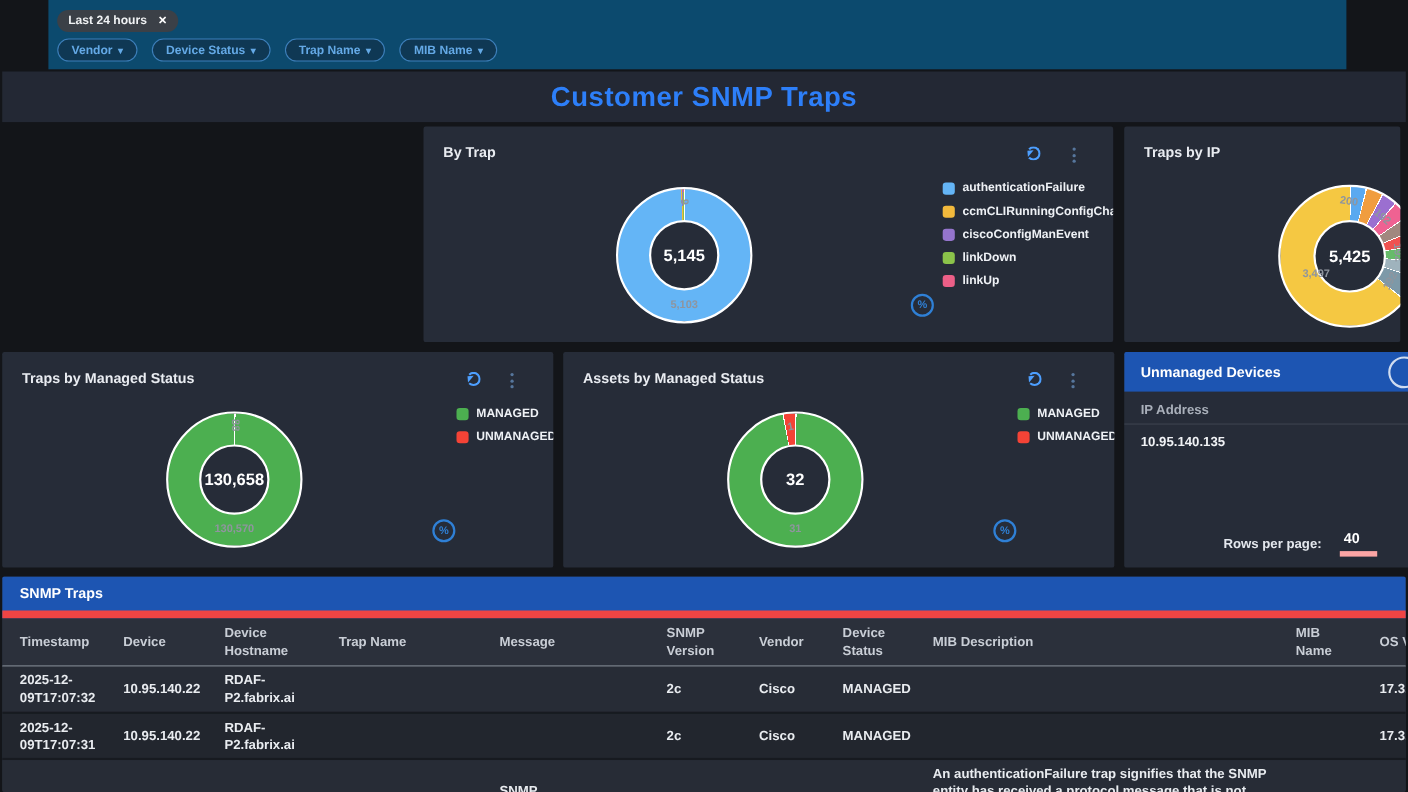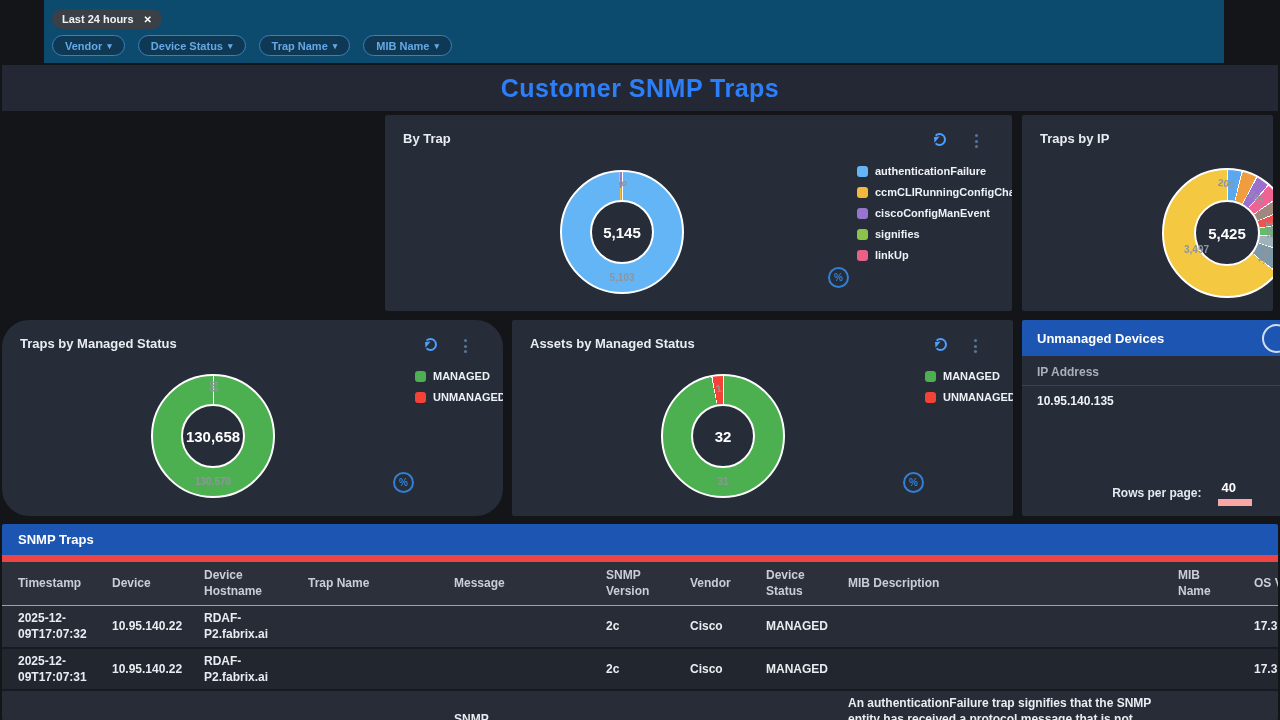--- a/index.html
+++ b/index.html
@@ -58,21 +58,21 @@
   
   .blue-head { position:absolute; left:0; top:0; right:0; height:36px; background:#1d55b2;
                display:flex; align-items:center; padding-left:15px; color:#fff; font-size:13px; font-weight:700; }
   .ud-circle { position:absolute; left:240px; top:4px; width:29px; height:29px; border:2px solid rgba(240,244,250,.85); border-radius:50%; cursor:pointer; }
   .ud-colhead { position:absolute; left:0; right:0; top:40px; height:26px; padding:5px 15px; color:#a9b0ba;
                 font-size:12px; font-weight:700; border-bottom:1px solid #3c434f; }
   .ud-row { position:absolute; left:0; right:0; top:68px; padding:6px 15px; color:#f0f2f5; font-size:12px; font-weight:700; cursor:pointer; }
   .ud-footer { position:absolute; right:32px; bottom:10px; display:flex; align-items:center; }
   .rpp-label { color:#e4e8ee; font-size:12px; font-weight:700; }
   .rpp-value { color:#fff; font-size:13px; font-weight:700; margin-left:16px; padding:0 16px 4px 4px;
-               border-bottom:7px solid #fca5a5; cursor:pointer; }
+               border-bottom:5px solid #fca5a5; cursor:pointer; }
 
   
   #snmp-panel { left:2px; top:524px; width:1276px; height:196px; }
   .snmp-head { position:relative; height:38px; background:#1d55b2; border-bottom:7px solid #ef4444;
                display:flex; align-items:center; padding-left:16px; color:#fff; font-size:13px; font-weight:700; }
   .tgrid { display:grid; grid-template-columns:100px 92px 104px 146px 152px 84px 76px 82px 330px 76px 90px; }
   .thead { background:#2b303b; border-bottom:1px solid #9aa1ab; }
   .thead .tcell { color:#c9ced6; font-size:12px; font-weight:700; padding:6px 10px; display:flex; align-items:center; line-height:1.3; }
   .trow { border-bottom:2px solid #171a20; cursor:pointer; }
   .trow:nth-child(odd) { background:#272c36; }
@@ -138,21 +138,21 @@
       <span class="legend-item">
           <i class="legend-chip" style="background: rgb(242, 185, 60);"></i>
           <span class="legend-label">ccmCLIRunningConfigChanged</span>
         </span>
       <span class="legend-item">
           <i class="legend-chip" style="background: rgb(149, 117, 205);"></i>
           <span class="legend-label">ciscoConfigManEvent</span>
         </span>
       <span class="legend-item">
           <i class="legend-chip" style="background: rgb(139, 195, 74);"></i>
-          <span class="legend-label">signifies</span>
+          <span class="legend-label">linkDown</span>
         </span>
       <span class="legend-item">
           <i class="legend-chip" style="background: rgb(236, 95, 135);"></i>
           <span class="legend-label">linkUp</span>
         </span>
     </div>
     <span class="pct-btn" style="left:443px;top:152px;">%</span>
   </div>
 
   <div class="panel" style="left:1022px;top:115px;width:251px;height:196px;">
@@ -162,21 +162,21 @@
           <span>5,425</span>
         </div>
       <span class="slice-label" style="left:20px;top:74px;">3,497</span>
       <span class="slice-label" style="left:54px;top:8px;transform:rotate(8deg);">200</span>
       <span class="slice-label" style="left:84px;top:22px;transform:rotate(40deg);">192</span>
       <span class="slice-label" style="left:98px;top:54px;transform:rotate(84deg);">192</span>
       <span class="slice-label" style="left:92px;top:80px;transform:rotate(-62deg);">192</span>
     </div>
   </div>
 
-  <div class="panel" style="left:2px;top:320px;width:501px;height:196px;border-radius:27px;">
+  <div class="panel" style="left:2px;top:320px;width:501px;height:196px;">
     <span class="p-title">Traps by Managed Status</span>
     <span class="refresh" style="right:66px;top:18px;"></span>
     <span class="kebab" style="right:34px;top:17px;">
         <i></i>
         <i></i>
         <i></i>
       </span>
     <div class="donut" style="left: 149px; top: 54px; width: 124px; height: 124px; background: conic-gradient(rgb(255, 255, 255) 0deg, rgb(255, 255, 255) 1.1deg, rgb(76, 175, 80) 1.1deg, rgb(76, 175, 80) 359.758deg, rgb(244, 67, 54) 359.758deg, rgb(244, 67, 54) 360deg);">
       <div class="donut-hole" style="inset:28px;">
           <span>130,658</span>

